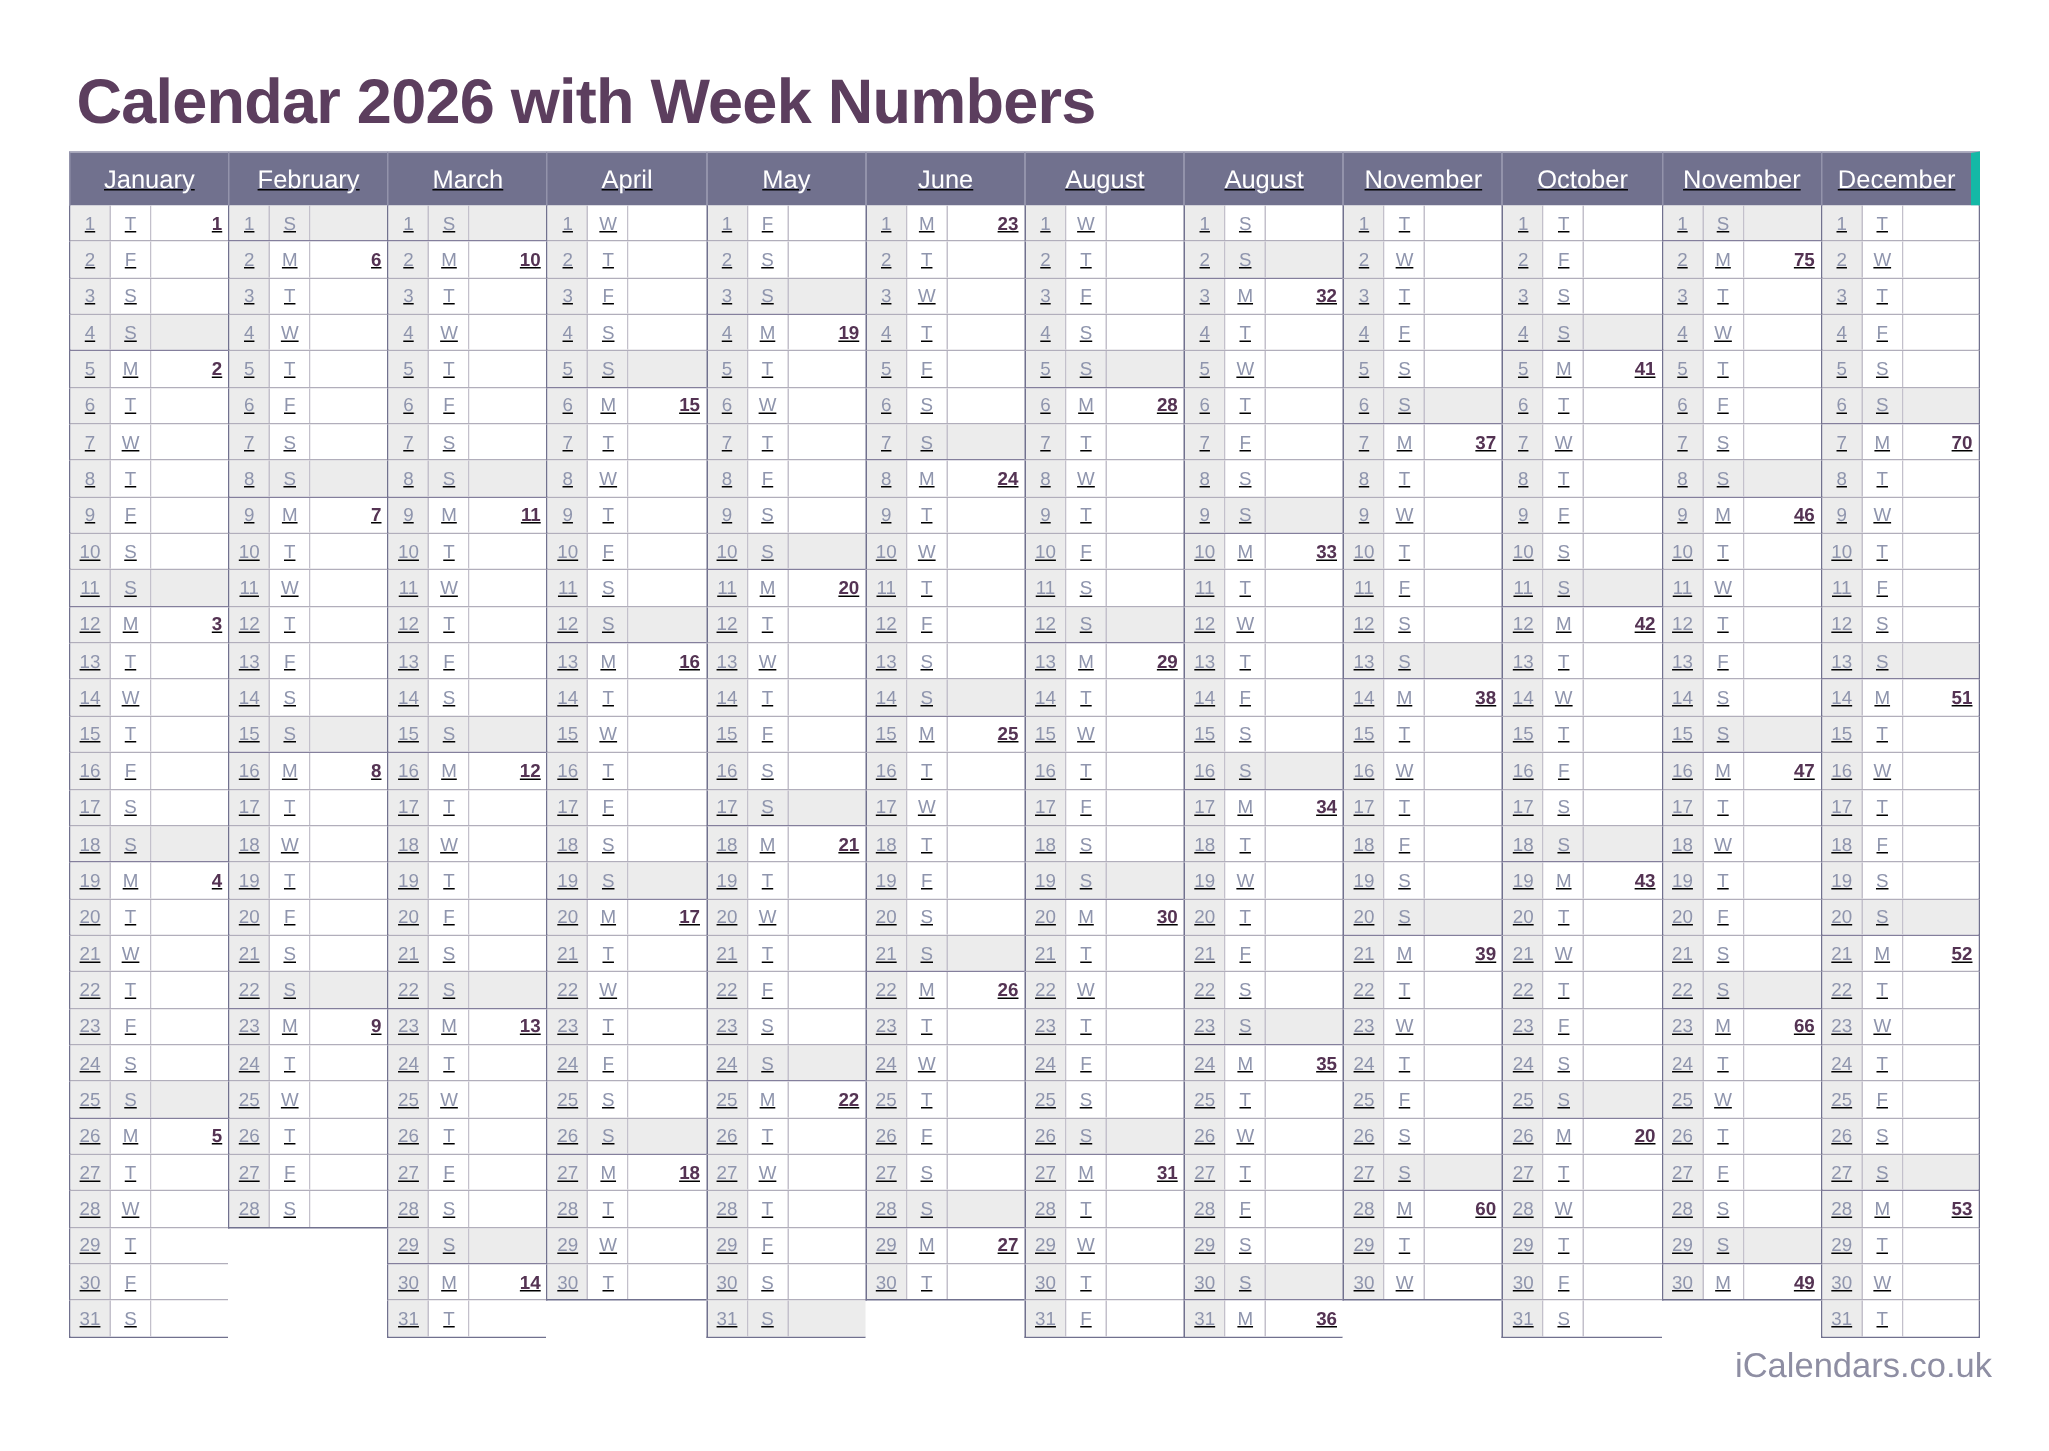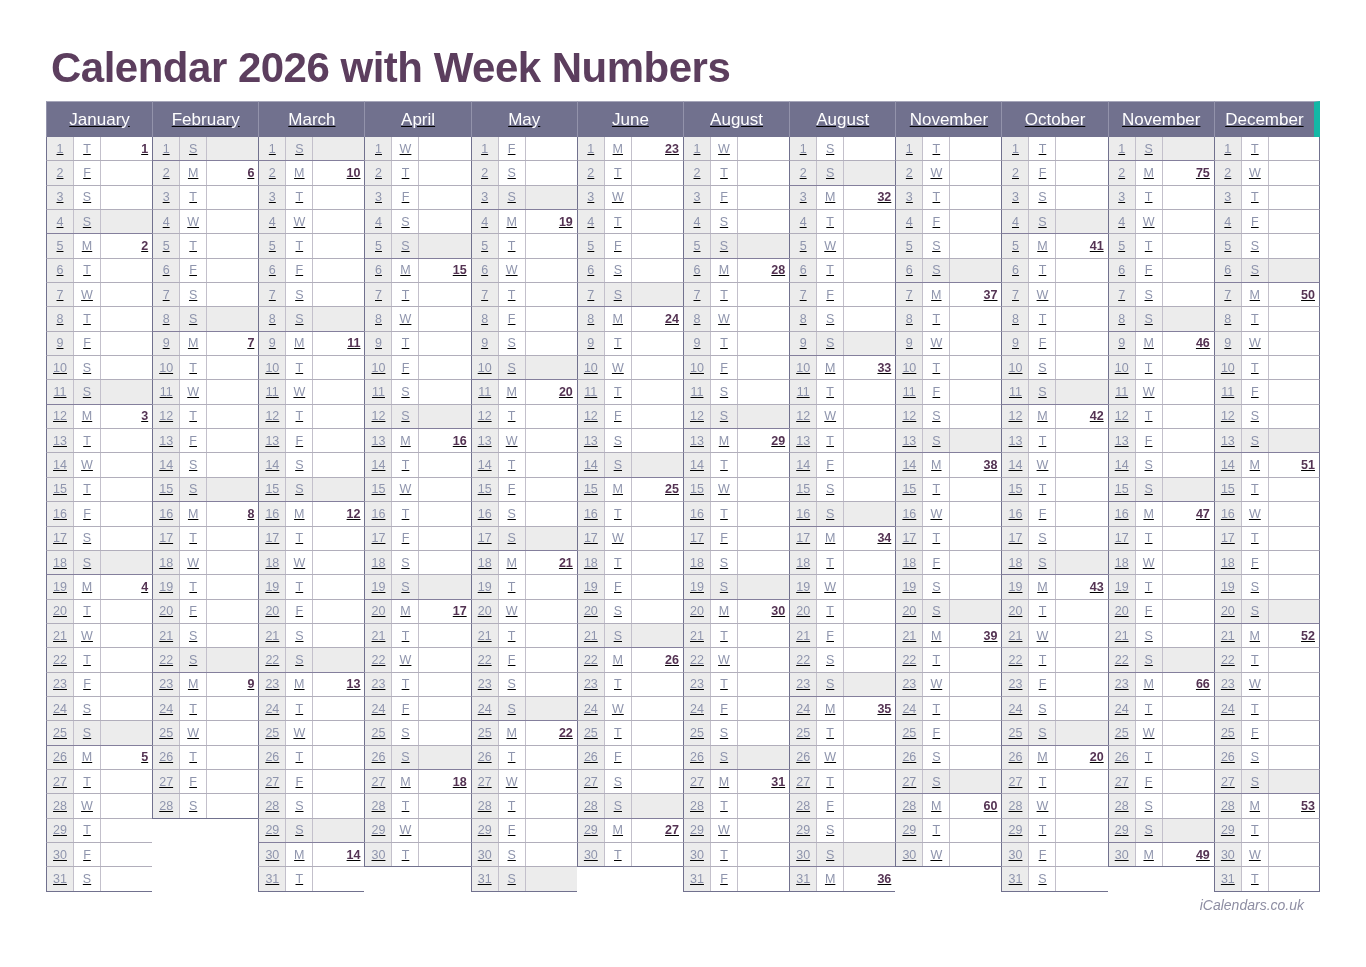--- a/index.html
+++ b/index.html
@@ -56,22 +56,22 @@
     display:flex; align-items:center; justify-content:center;
     font-size:12.5px; color:var(--day-text); background:#ffffff;
   }
   .wk{
     flex:1; display:flex; align-items:center; justify-content:flex-end;
     padding-right:4px; font-size:12.5px; font-weight:bold;
     color:var(--week-number-text); background:#ffffff;
   }
   .day.sun .dow, .day.sun .wk{ background:var(--shaded-cell); }
   .footer-brand{
-    position:absolute; top:897px; right:62px;
-    font-size:14px; color:var(--footer-text);font-style:italic;
+    position:absolute; top:897px; right:38px;
+    font-size:23px; color:var(--footer-text);
   }
 </style>
 </head>
 <body>
 
 <h1 class="page-title">Calendar 2026 with Week Numbers</h1>
 
 <div class="calendar" id="calendar">
     <div class="month">
       <div class="month-header">January</div>
@@ -1804,21 +1804,21 @@
         <div class="wk"></div>
       </div>
       <div class="day sun">
         <div class="num">6</div>
         <div class="dow">S</div>
         <div class="wk"></div>
       </div>
       <div class="day">
         <div class="num">7</div>
         <div class="dow">M</div>
-        <div class="wk">50</div>
+        <div class="wk">70</div>
       </div>
       <div class="day">
         <div class="num">8</div>
         <div class="dow">T</div>
         <div class="wk"></div>
       </div>
       <div class="day">
         <div class="num">9</div>
         <div class="dow">W</div>
         <div class="wk"></div>

